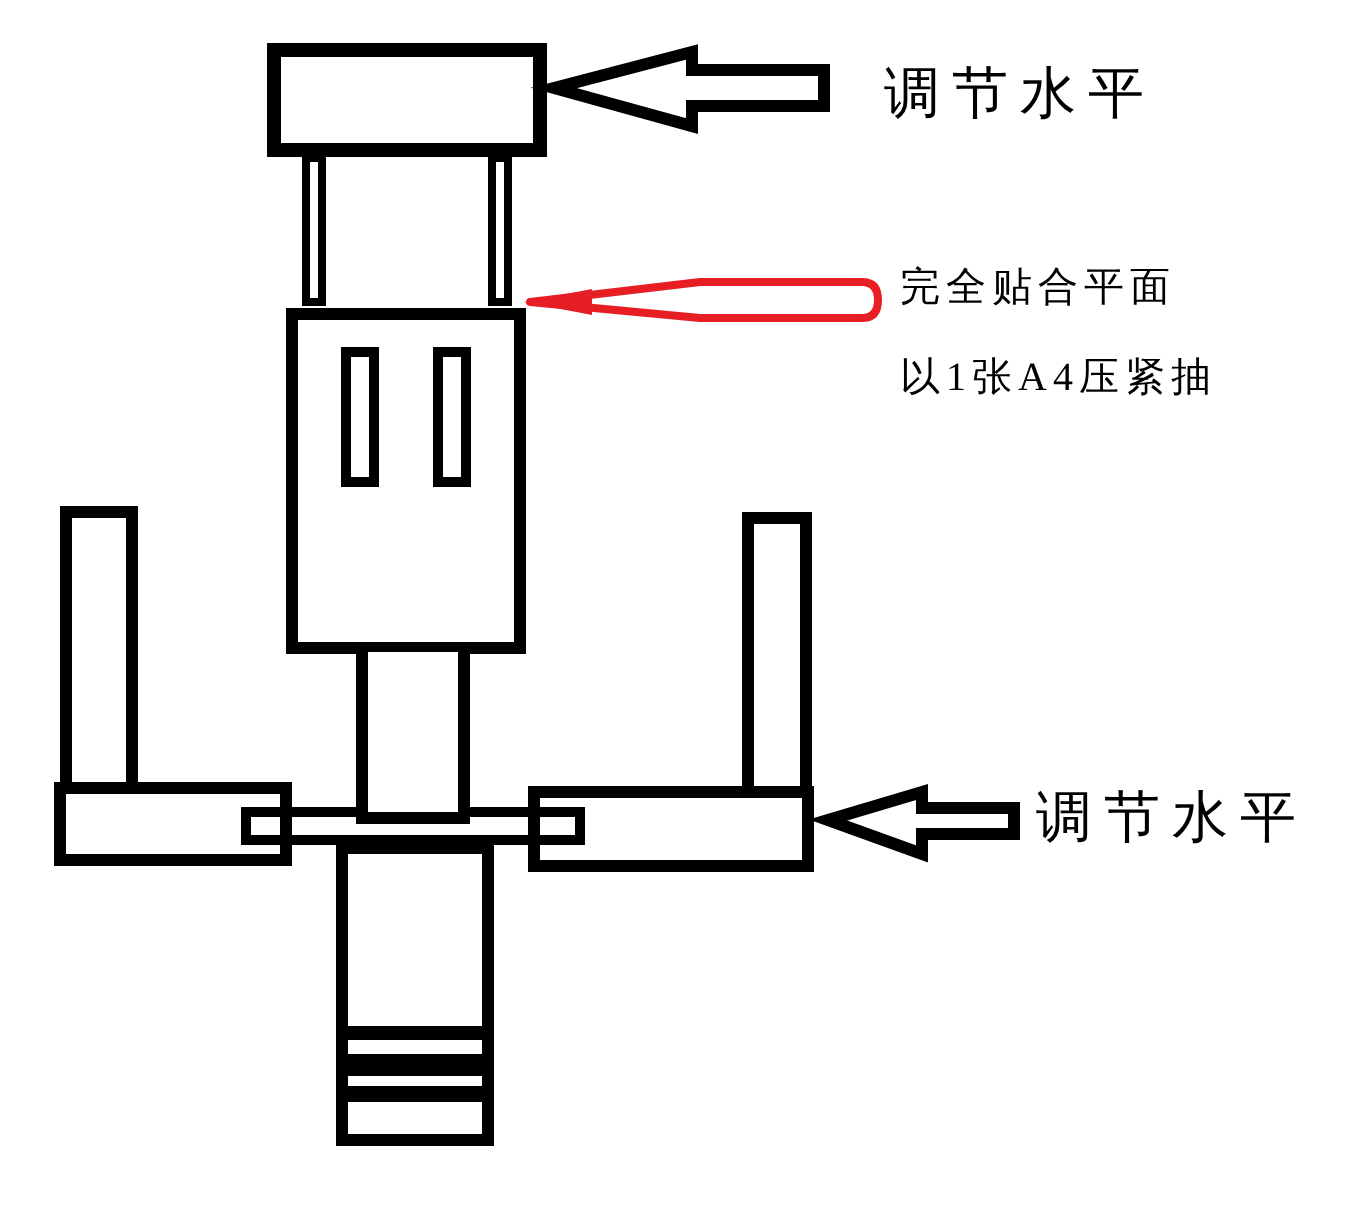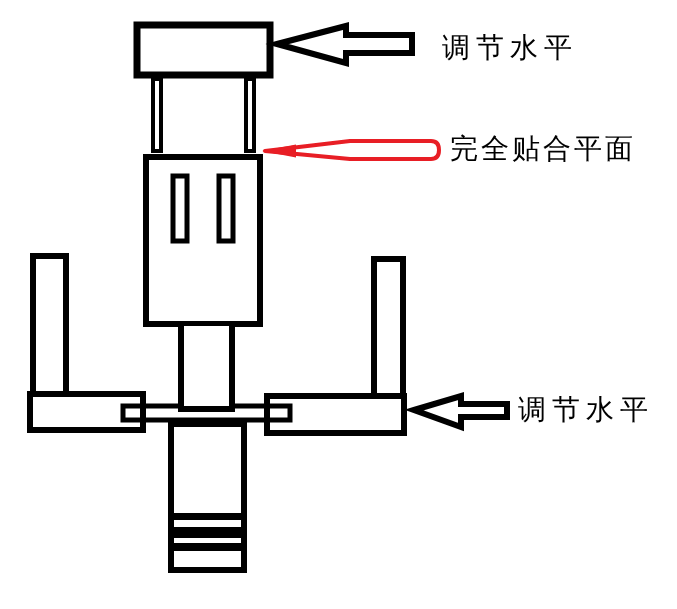--- a/index.html
+++ b/index.html
@@ -28,21 +28,21 @@
   .label{
     position:absolute;
     font-size:28px;
     color:var(--line);
     white-space:nowrap;
     line-height:1.2;
   }
   .label-wide{letter-spacing:6px;}
   .note{
     position:absolute;
-    font-size:28px;
+    font-size:20px;
     color:var(--line);
     letter-spacing:3px;
     white-space:nowrap;
   }
   .note div{height:45px;}
 </style>
 </head>
 <body>
 
 <div class="stage">
@@ -83,16 +83,17 @@
     <g>
       <path d="M 265 151 L 350 141 L 431 141 Q 439 141 439 150 Q 439 159 431 159 L 350 159 Z" class="red-outline"></path>
       <path d="M 262 151 L 296 144.5 L 296 157.5 Z" class="red-solid"></path>
     </g>
   </svg>
 
   <div class="label label-wide" style="left:442px;top:31px;">调节水平</div>
 
   <div class="note" style="left:450px;top:130px;">
     <div>完全贴合平面</div>
+    <div>以1张A4压紧抽</div>
   </div>
 
   <div class="label label-wide" style="left:518px;top:393px;">调节水平</div>
 </div>
 
 </body></html>

